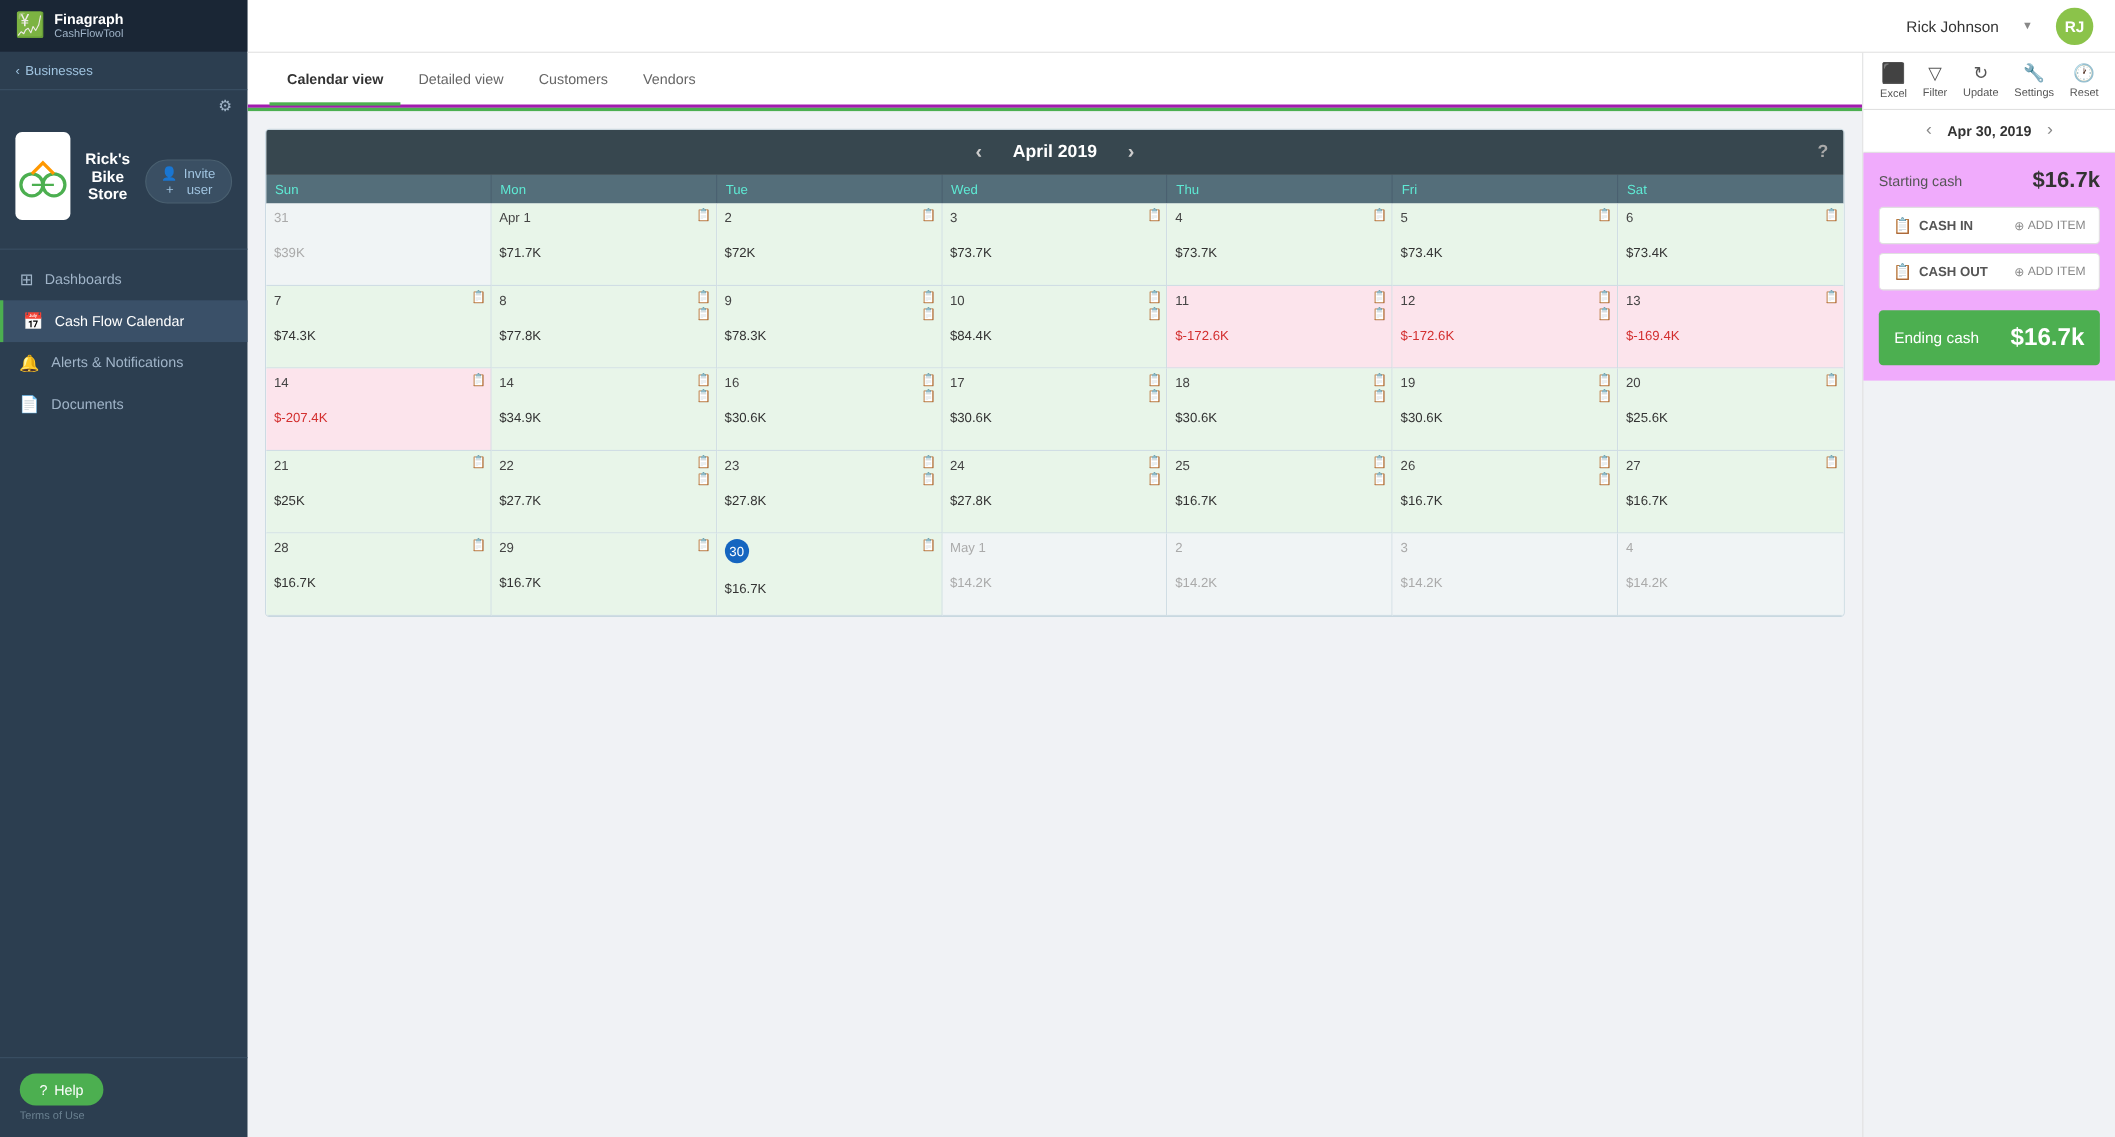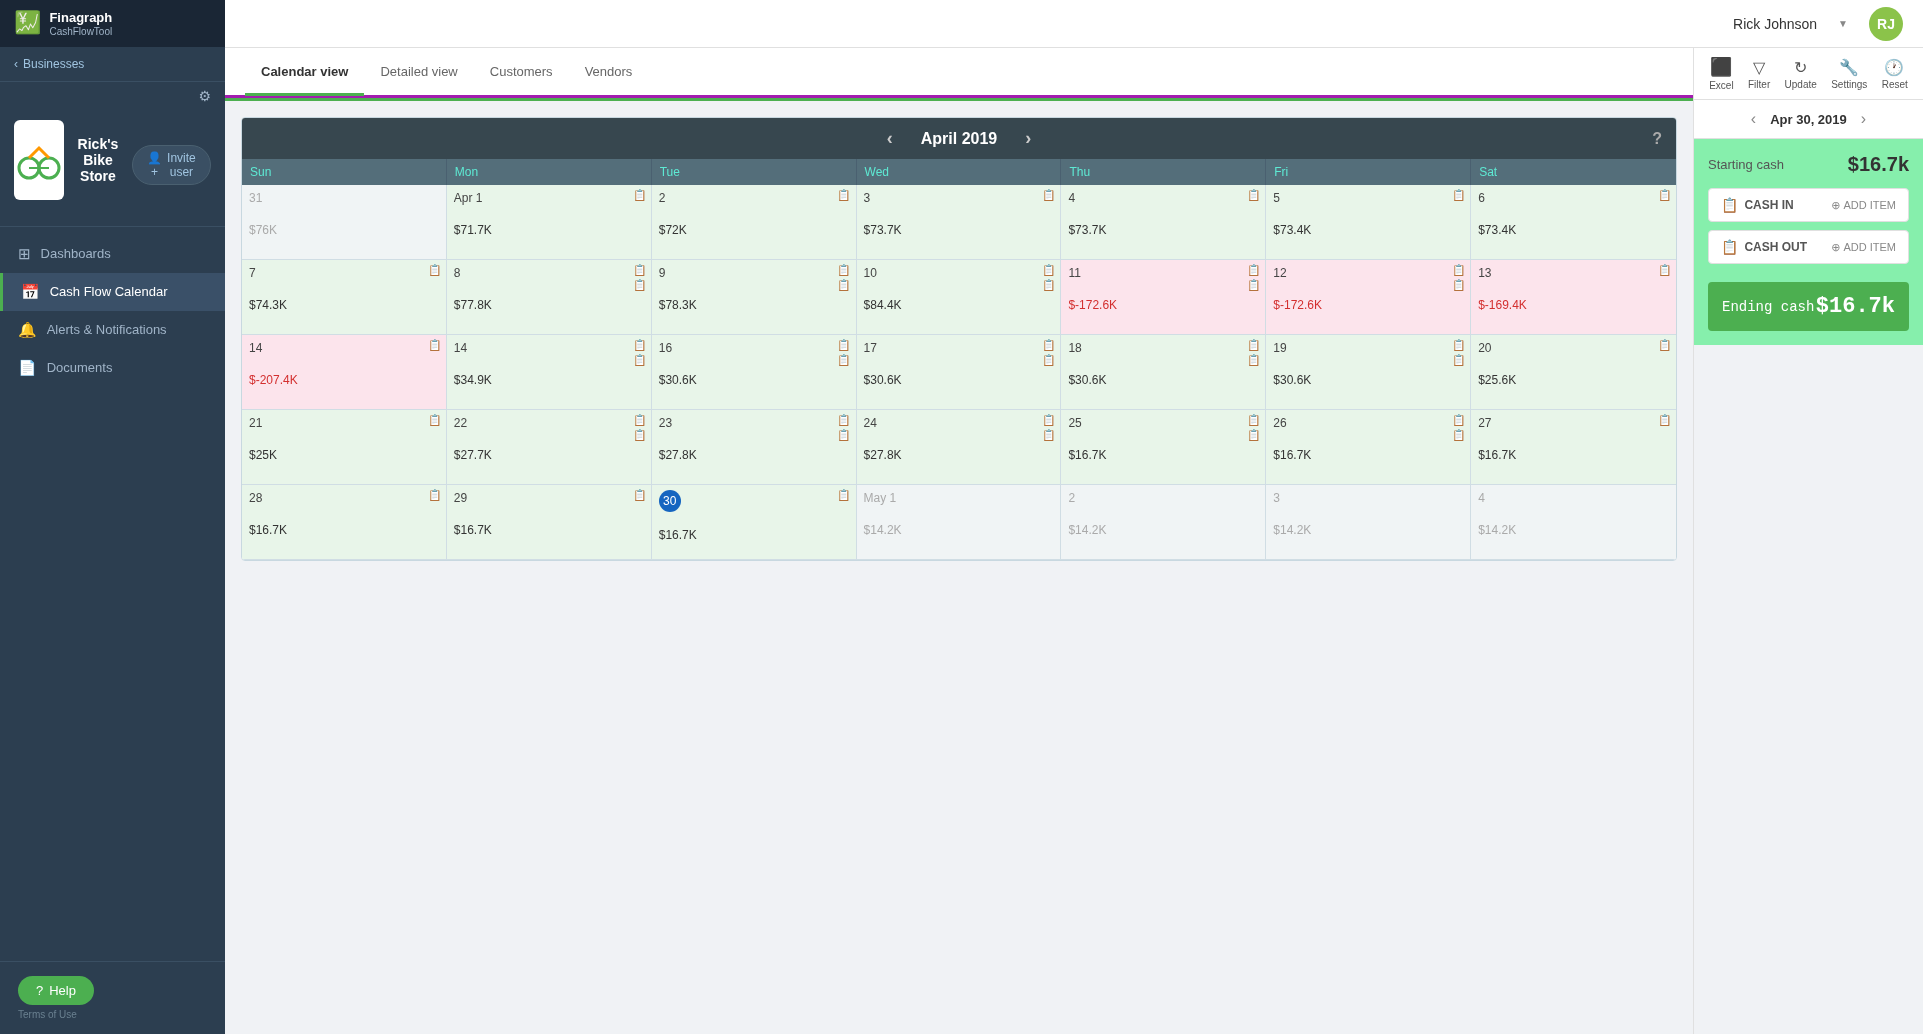--- a/index.html
+++ b/index.html
@@ -226,21 +226,21 @@
       display: flex;
       align-items: center;
       justify-content: center;
       gap: 14px;
       padding: 10px;
       border-bottom: 1px solid #e0e0e0;
     }
     .date-nav-arrow { cursor: pointer; color: #888; font-size: 16px; }
     .date-nav-label { font-size: 13px; font-weight: 600; color: #333; }
 
-    .cash-summary { padding: 14px; background: #86efac; }
+    .cash-summary { padding: 14px; background: #f0abfc; }
     .cash-row {
       display: flex;
       justify-content: space-between;
       align-items: center;
       margin-bottom: 12px;
     }
     .cash-label { font-size: 13px; color: #555; }
     .cash-value { font-size: 20px; font-weight: bold; color: #333; }
 
     .cash-in-row, .cash-out-row {
@@ -257,21 +257,20 @@
     .add-item { font-size: 11px; color: #888; display: flex; align-items: center; gap: 3px; cursor: pointer; }
 
     .ending-cash-box {
       background: #4caf50;
       border-radius: 4px;
       padding: 12px 14px;
       display: flex;
       justify-content: space-between;
       align-items: center;
       margin-top: 18px;
-      font-family: Liberation Mono, monospace;
     }
     .ending-label { font-size: 14px; color: #fff; }
     .ending-value { font-size: 22px; font-weight: bold; color: #fff; }
 
     .green-bar { height: 3px; background: #4caf50; }
   </style>
 </head>
 <body>
 
 <div class="sidebar">
@@ -380,21 +379,21 @@
             <div class="day-header">Sun</div>
             <div class="day-header">Mon</div>
             <div class="day-header">Tue</div>
             <div class="day-header">Wed</div>
             <div class="day-header">Thu</div>
             <div class="day-header">Fri</div>
             <div class="day-header">Sat</div>
           </div>
 
           <div class="calendar-grid" id="cal-grid">
-              <div class="cal-cell other-month"><div class="cell-icons"></div><span class="day-num" style="color: rgb(170, 170, 170);">31</span><div class="cell-amount" style="color: rgb(170, 170, 170);">$76K</div></div>
+              <div class="cal-cell other-month"><div class="cell-icons"></div><span class="day-num" style="color: rgb(170, 170, 170);">31</span><div class="cell-amount" style="color: rgb(170, 170, 170);">$39K</div></div>
               <div class="cal-cell"><div class="cell-icons">
                   <span class="cell-icon">📋</span>
                 </div><span class="day-num">Apr 1</span><div class="cell-amount">$71.7K</div></div>
               <div class="cal-cell"><div class="cell-icons">
                   <span class="cell-icon">📋</span>
                 </div><span class="day-num">2</span><div class="cell-amount">$72K</div></div>
               <div class="cal-cell"><div class="cell-icons">
                   <span class="cell-icon">📋</span>
                 </div><span class="day-num">3</span><div class="cell-amount">$73.7K</div></div>
               <div class="cal-cell"><div class="cell-icons">

